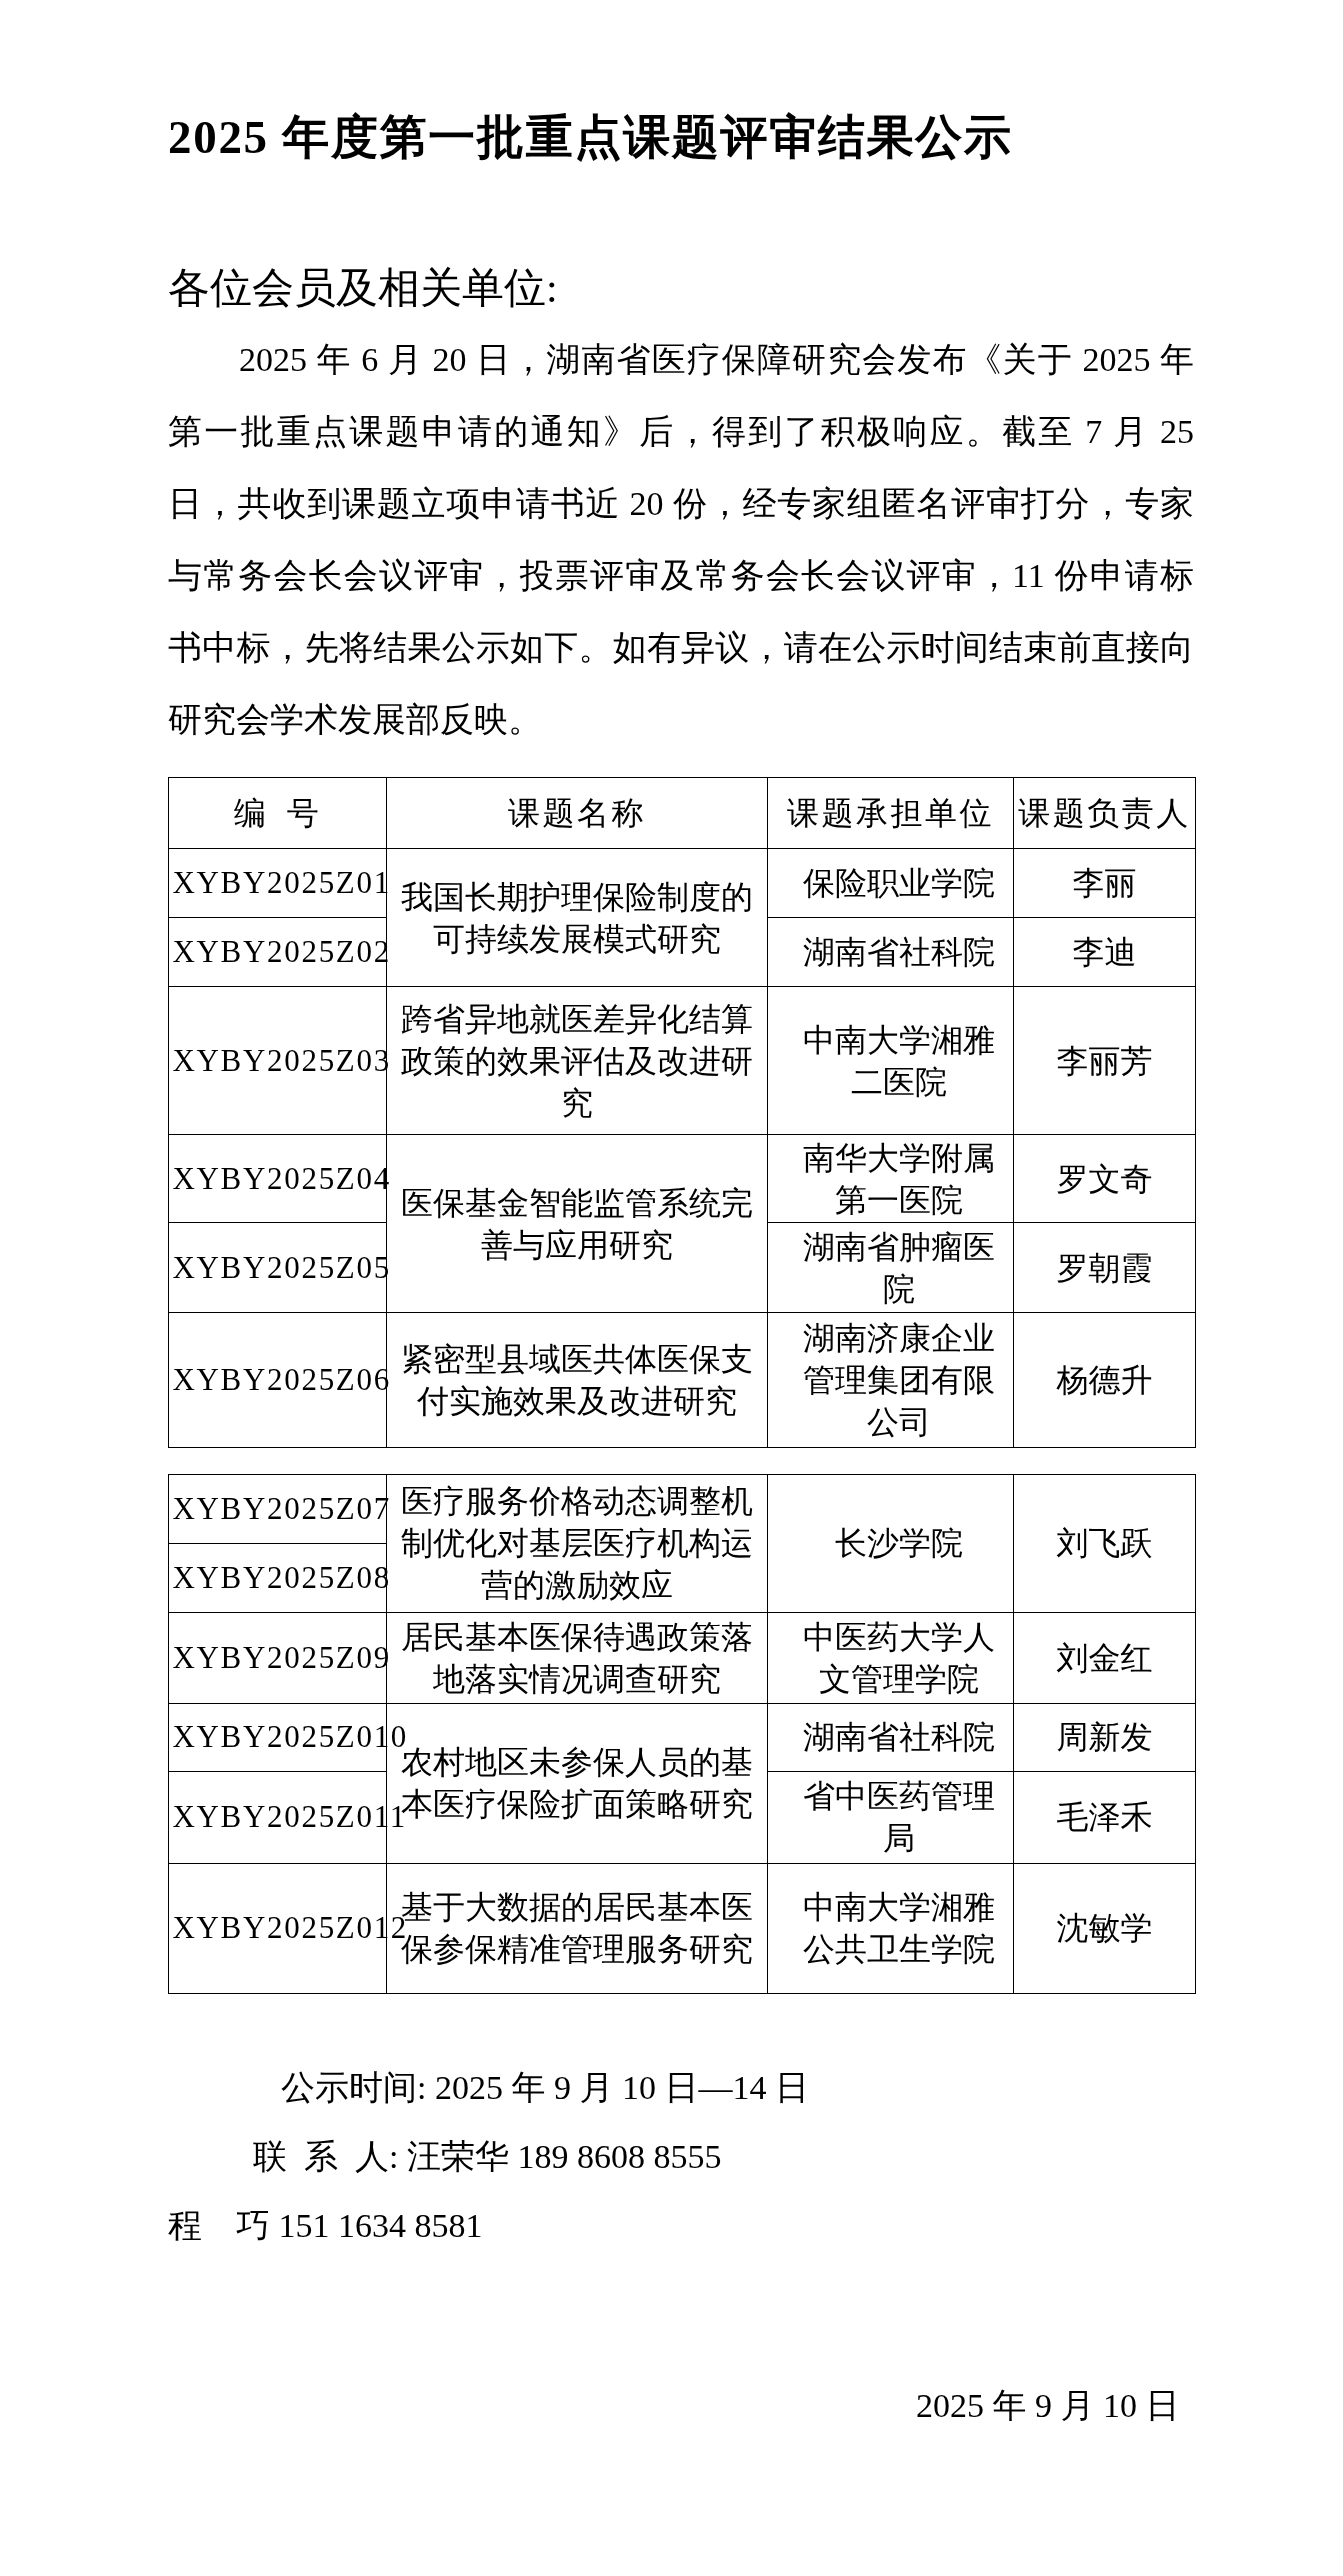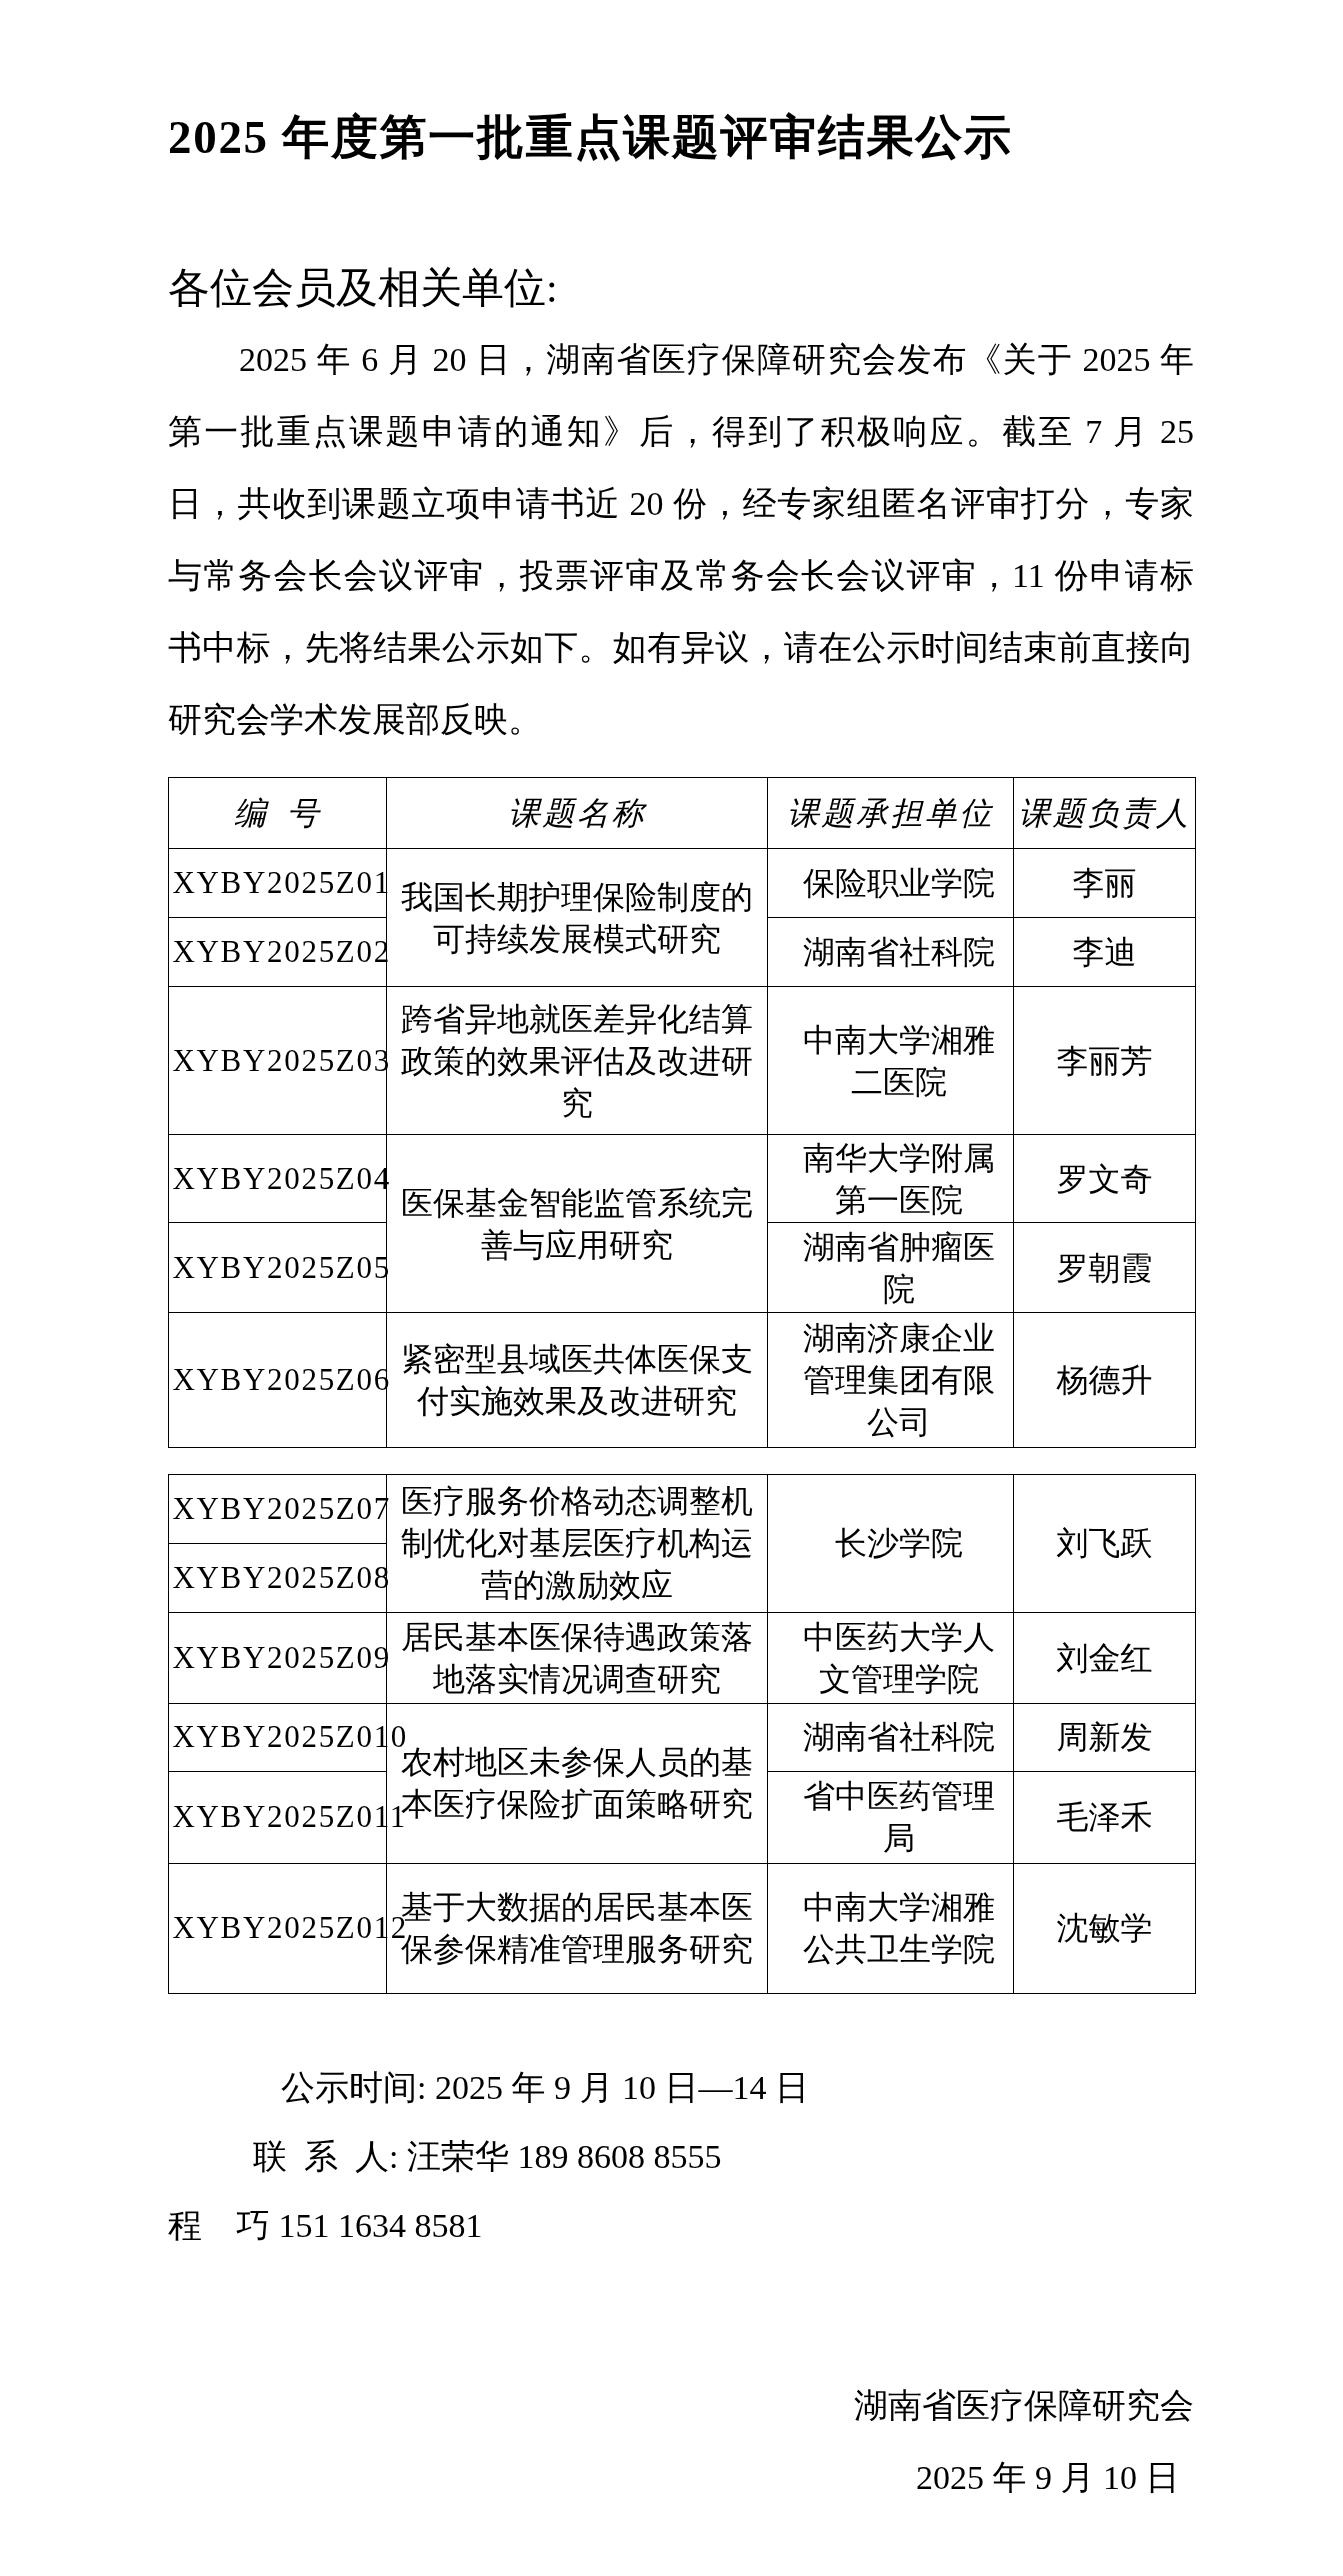--- a/index.html
+++ b/index.html
@@ -47,21 +47,20 @@
   th, td {
     border: 1.7px solid #000000;
     text-align: center;
     vertical-align: middle;
     line-height: 42px;
     padding: 1.7px 3.4px;
   }
   th {
     font-weight: normal;
     letter-spacing: 2.5px;
-    font-style: italic;
   }
   td.cell-id {
     font-size: 31px;
     letter-spacing: 1.7px;
   }
   td.cell-unit { padding-left: 21px; padding-right: 4px; }
   .notes { margin-top: 59px; font-size: 34px; }
   .notes p { line-height: 69px; }
   .note-period  { margin-left: 113px; }
   .note-contact { margin-left: 85px; }
@@ -176,18 +175,17 @@
   </tbody>
     </table>
 
   <div class="notes">
     <p class="note-period">公示时间: 2025 年 9 月 10 日—14 日</p>
     <p class="note-contact">联 系 人: 汪荣华 189 8608 8555</p>
     <p class="note-contact2">程 巧 151 1634 8581</p>
   </div>
 
   <div class="doc-footer">
-    <p class="footer-org">湖南省医疗保障研究会</p>
     <p class="footer-date">2025 年 9 月 10 日</p>
   </div>
 
 </div>
 
 
 </body></html>

